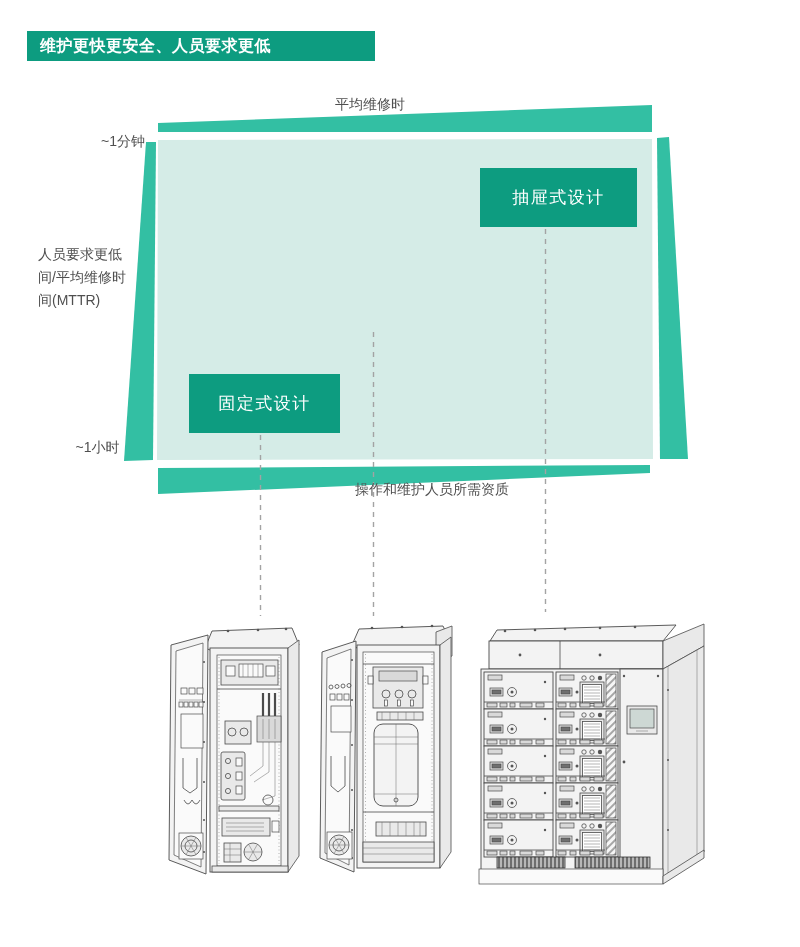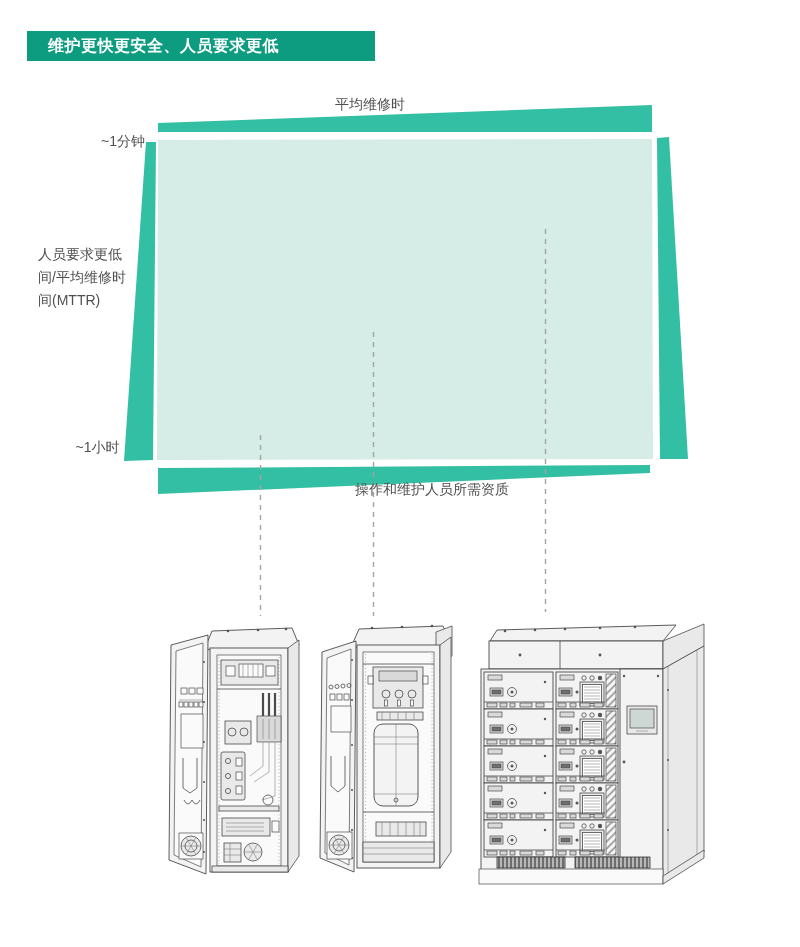--- a/index.html
+++ b/index.html
@@ -1,20 +1,20 @@
 <!DOCTYPE html>
 <html><head>
 <meta charset="utf-8">
 <style>
   html,body{margin:0;padding:0;background:#ffffff;}
   body{width:800px;height:947px;font-family:"Liberation Sans",sans-serif;}
   #stage{position:relative;width:800px;height:947px;background:#ffffff;overflow:hidden;}
   .abs{position:absolute;}
   #hdr{left:27px;top:31px;width:348px;height:30px;background:#0d9c80;color:#ffffff;
-       font-size:16px;font-weight:bold;line-height:30px;padding-left:21px;box-sizing:border-box;
+       font-size:16px;font-weight:bold;line-height:30px;padding-left:13px;box-sizing:border-box;
        letter-spacing:0.5px;}
   .lbl{color:#4f4f4f;font-size:14px;line-height:1;}
   .design-box{background:#0d9c80;color:#ffffff;display:flex;align-items:center;justify-content:center;
        font-size:17px;letter-spacing:1.5px;}
   #svg-layer{left:0;top:0;}
   
   .s{stroke:#4a4a4a;stroke-width:0.8;fill:none;}
   .f0{fill:#f3f3f3;stroke:#4a4a4a;stroke-width:0.9;}
   .f1{fill:#fafafa;stroke:#4a4a4a;stroke-width:0.7;}
   .f2{fill:#e9e9e9;stroke:#4a4a4a;stroke-width:0.8;}
@@ -308,14 +308,20 @@
     <div>人员要求更低</div>
     <div>间/平均维修时</div>
     <div>间(MTTR)</div>
   </div>
 
   <div class="abs lbl" style="left:70px;top:440px;width:55px;text-align:center;">~1小时</div>
 
 
   <div class="abs lbl" style="left:355px;top:482px;width:170px;text-align:left;">操作和维护人员所需资质</div>
 
+  <div class="abs design-box" style="left:189px;top:374px;width:151px;height:59px;">
+    <span>固定式设计</span>
+  </div>
+  <div class="abs design-box" style="left:480px;top:168px;width:157px;height:59px;">
+    <span>抽屉式设计</span>
+  </div>
 
 </div>
 
 </body></html>

